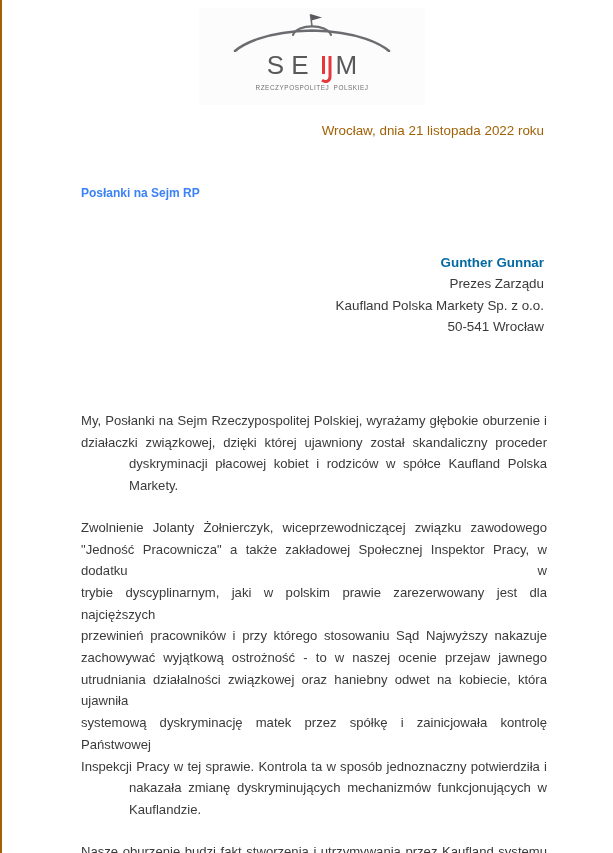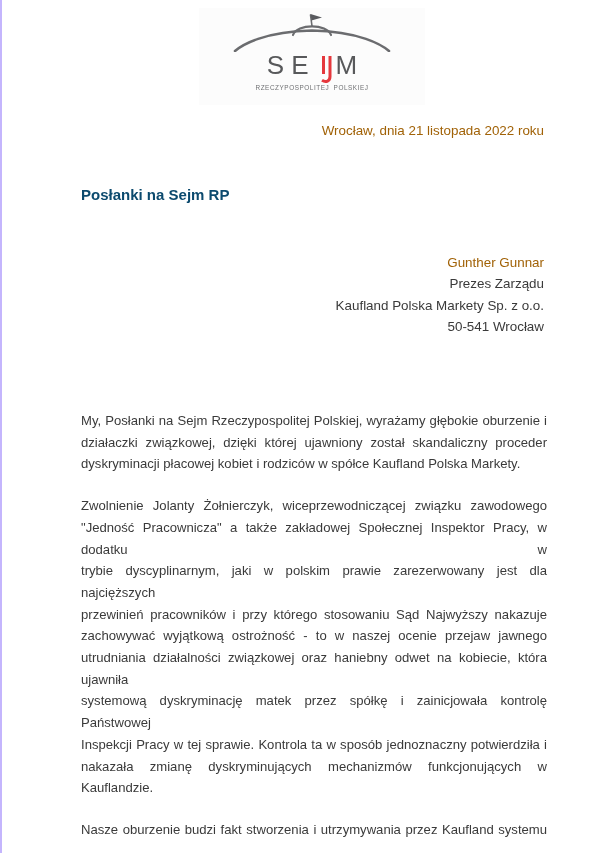--- a/index.html
+++ b/index.html
@@ -2,21 +2,21 @@
 <html><head>
 <meta charset="utf-8">
 <style>
   html, body { margin: 0; padding: 0; background: #ffffff; }
   .page {
     position: relative;
     width: 613px;
     height: 853px;
     box-sizing: border-box;
     background: #ffffff;
-    border-left: 2px solid #c4b5fd;
+    border-left: 2px solid #a16207;
     font-family: "Liberation Sans", "DejaVu Sans", sans-serif;
     color: #383838;
     overflow: hidden;
   }
 
   
   .logo-box {
     position: absolute;
     left: 197px; top: 8px;
     width: 226px; height: 97px;
@@ -56,45 +56,45 @@
   
   .date-line {
     position: absolute;
     top: 123px; right: 69px;
     font-size: 13.4px;
     color: #a16207;
   }
   .sender-heading {
     position: absolute;
     top: 186px; left: 79px;
-    font-size: 15px;
+    font-size: 12px;
     font-weight: bold;
-    color: #0c4a6e;
+    color: #3b82f6;
   }
   .recipient {
     position: absolute;
     top: 252px; right: 69px;
     text-align: right;
     font-size: 13.4px;
     line-height: 21.3px;
     color: #3a3a3a;
   }
-  .recipient .name { font-weight: normal; color: #a16207; }
+  .recipient .name { font-weight: bold; color: #0369a1; }
 
   .body-text {
     position: absolute;
     top: 410px; left: 79px;
     width: 466px;
     font-size: 13.1px;
     line-height: 21.7px;
     color: #3a3a3a;
   }
   .para { margin: 0 0 20px 0; }
   .line { text-align: justify; text-align-last: justify; }
-  .line.last { text-align-last: left; }
+  .line.last { text-align-last: left; margin-left: 48px; }
 </style>
 </head>
 <body>
 
 <div class="page">
 
   <div class="logo-box">
     <svg class="dome-svg" width="160" height="42" viewBox="0 0 160 42">
       <path d="M3,41 C10,35 32,21.5 80,20.5 C128,21.5 150,35 157,41" fill="none" stroke="#6b6c6f" stroke-width="2.6" stroke-linecap="round"></path>
       <path d="M61,25 C65,13.5 95,13.5 99,25" fill="none" stroke="#6b6c6f" stroke-width="2.2" stroke-linecap="round"></path>

